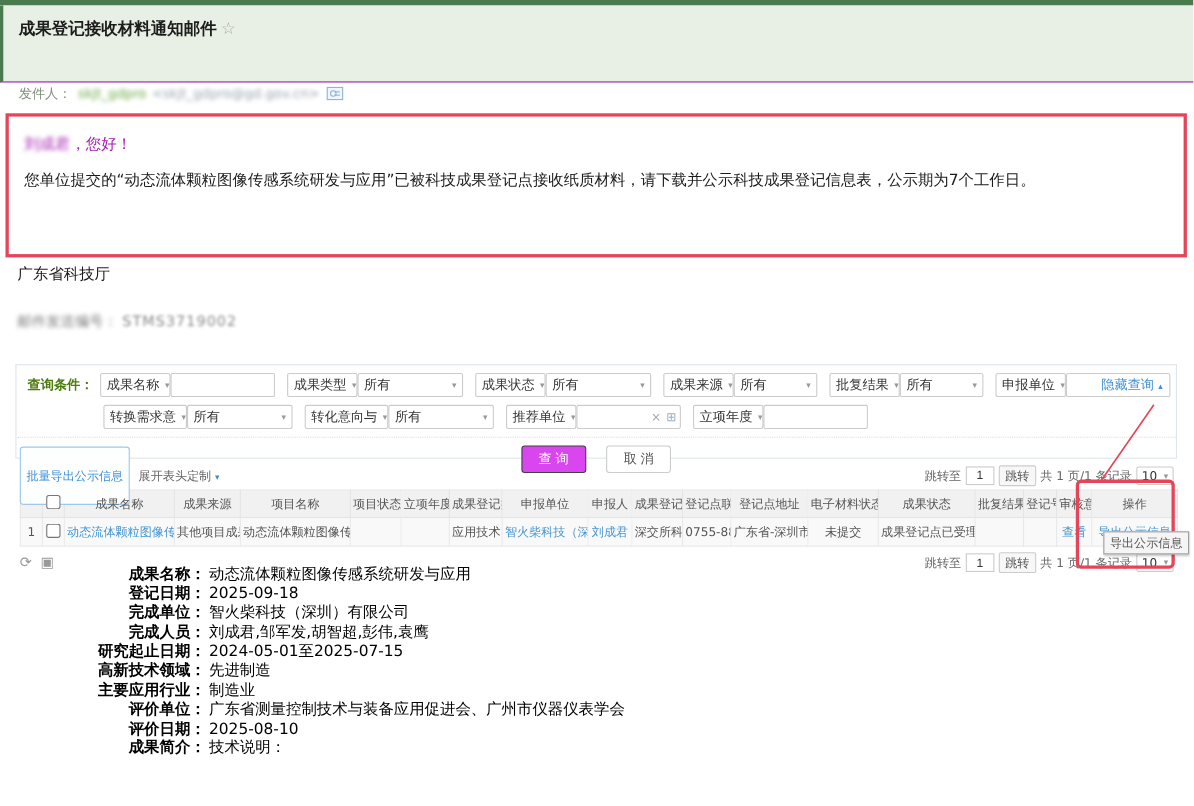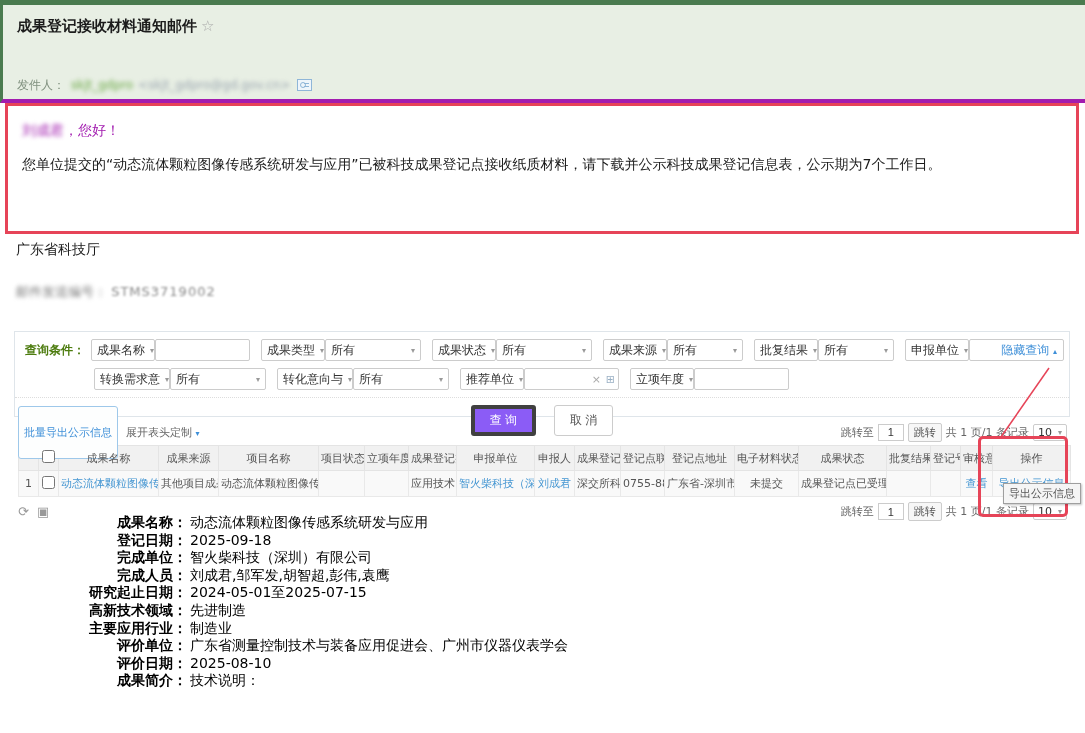--- a/index.html
+++ b/index.html
@@ -1,20 +1,20 @@
 <!DOCTYPE html>
 <html><head>
 <meta charset="utf-8">
 <style>
   * { margin:0; padding:0; box-sizing:border-box; }
   html,body { width:1085px; height:733px; background:#fff; font-family:"DejaVu Sans","Liberation Sans",sans-serif; overflow:hidden; position:relative; }
 
   
   .topbar { height:5px; background:#4a7b4f; width:100%; }
-  .mail-header { background:#e8efe4; border-left:3px solid #4a7b4f; border-bottom:4px solid #a21caf; padding:12px 16px 10px 14px; height:98px; }
+  .mail-header { background:#e8efe4; border-left:3px solid #4a7b4f; border-bottom:1px solid #a21caf; padding:12px 16px 10px 14px; height:70px; }
   .mail-subject { font-size:15px; font-weight:bold; color:#1c1c1c; margin-bottom:9px; }
   .star { color:#aaa; font-weight:normal; font-size:15px; margin-left:4px; }
   .mail-field { font-size:12px; color:#8a958a; line-height:18px; display:flex; align-items:center;margin-top:40px; }
   .mail-field .lbl { color:#80917f; margin-right:6px; white-space:pre; }
   .from-name { color:#6aa845; }
   .addr { color:#9aa5b0; margin-left:5px; }
   .gray-val { color:#9aa3ad; }
   .blur { filter:blur(2px); }
   .blur-light { filter:blur(1.3px); }
   .vcard-icon { display:inline-block; width:15px; height:12px; border:1px solid #8fb6d8; background:#eef5fb; margin-left:6px; position:relative; }
@@ -41,21 +41,21 @@
   .combo .caret { color:#999; font-size:8px; margin-left:5px; }
   .combo.w62 { width:64px; } .combo.w76 { width:76px; } .combo.w96 { width:96px; } .combo.w74 { width:76px; }
   .qinput { border:1px solid #ccc; border-radius:2px; height:22px; width:95px; background:#fff; font-size:12px; padding:0 4px; color:#333; }
   .qinput-wrap { position:relative; display:inline-flex; align-items:center; }
   .qinput-wrap .clear-x { position:absolute; right:18px; color:#aaa; font-size:11px; }
   .qinput-wrap .pick { position:absolute; right:4px; color:#9ab0c4; font-size:11px; }
   .hide-query { position:absolute; right:12px; top:10px; font-size:12px; color:#3e8fd8; cursor:pointer; }
   .hide-query .up { font-size:8px; }
   .q-divider { border-top:1px dotted #ddd; margin:1px -10px 0 -10px; }
   .q-btns { display:flex; justify-content:center; gap:18px; padding-top:7px; }
-  .btn-primary { background:#8b5cf6; border:4px solid #404040; color:#fff; font-size:12px; padding:3px 15px; border-radius:3px; cursor:pointer; }
+  .btn-primary { background:#d946ef; border:1px solid #404040; color:#fff; font-size:12px; padding:3px 15px; border-radius:3px; cursor:pointer; }
   .btn-plain { background:#fff; border:1px solid #ccc; color:#555; font-size:12px; padding:3px 15px; border-radius:3px; cursor:pointer; }
 
   
   .table-area { position:absolute; left:18px; top:422px; width:1049px; }
   .tbl-toolbar { display:flex; align-items:center; height:20px; margin-bottom:3px; }
   .batch-btn { border:1px solid #9ec8ea; color:#3e8fd8; background:#fdfefe; font-size:11px; padding:18px 5px; border-radius:3px; cursor:pointer; white-space:nowrap; }
   .expand-link { font-size:11px; color:#666; margin-left:8px; cursor:pointer; white-space:nowrap; }
   .expand-link .dn { color:#3e8fd8; font-size:8px; }
   .pager { margin-left:auto; display:flex; align-items:center; gap:4px; font-size:11px; color:#666; white-space:nowrap;padding-left:36px; }
   .pager input { width:26px; height:17px; border:1px solid #ccc; text-align:center; font-size:11px; color:#333; }

